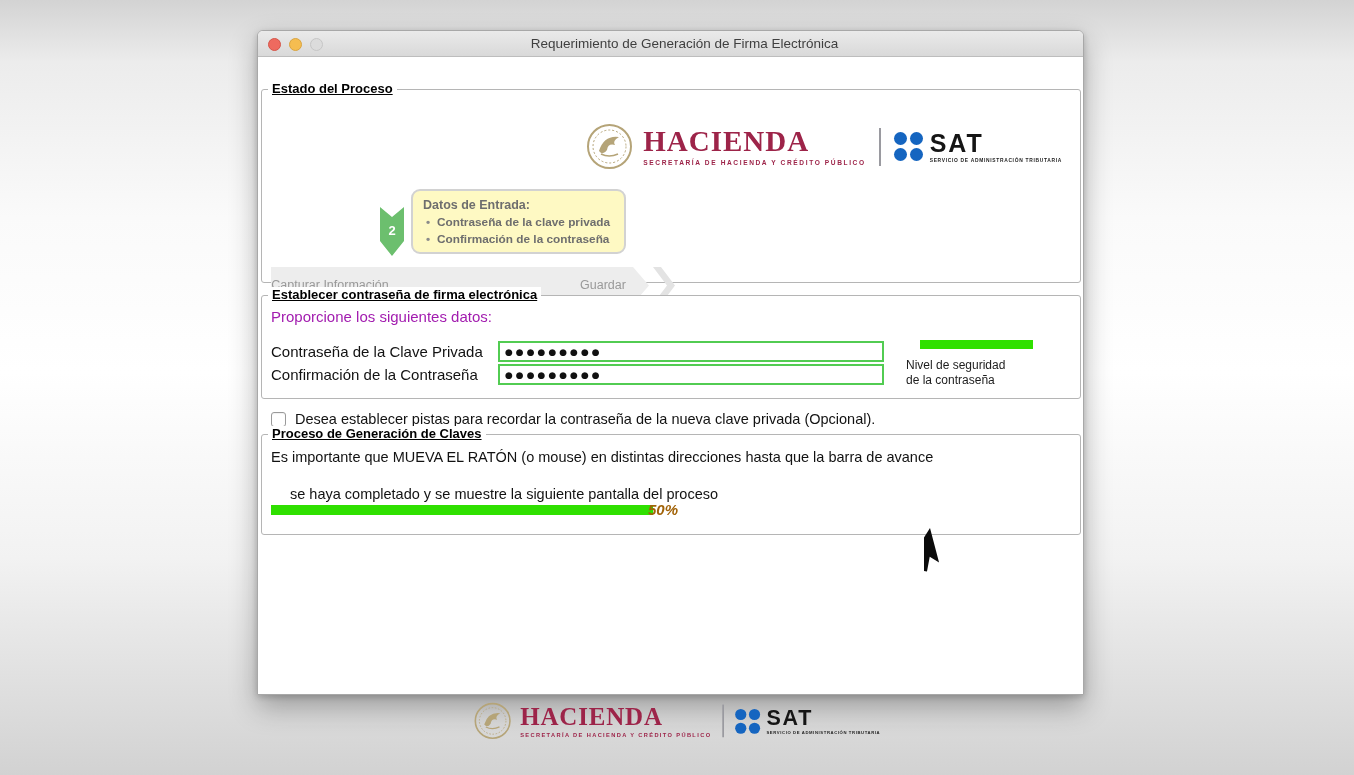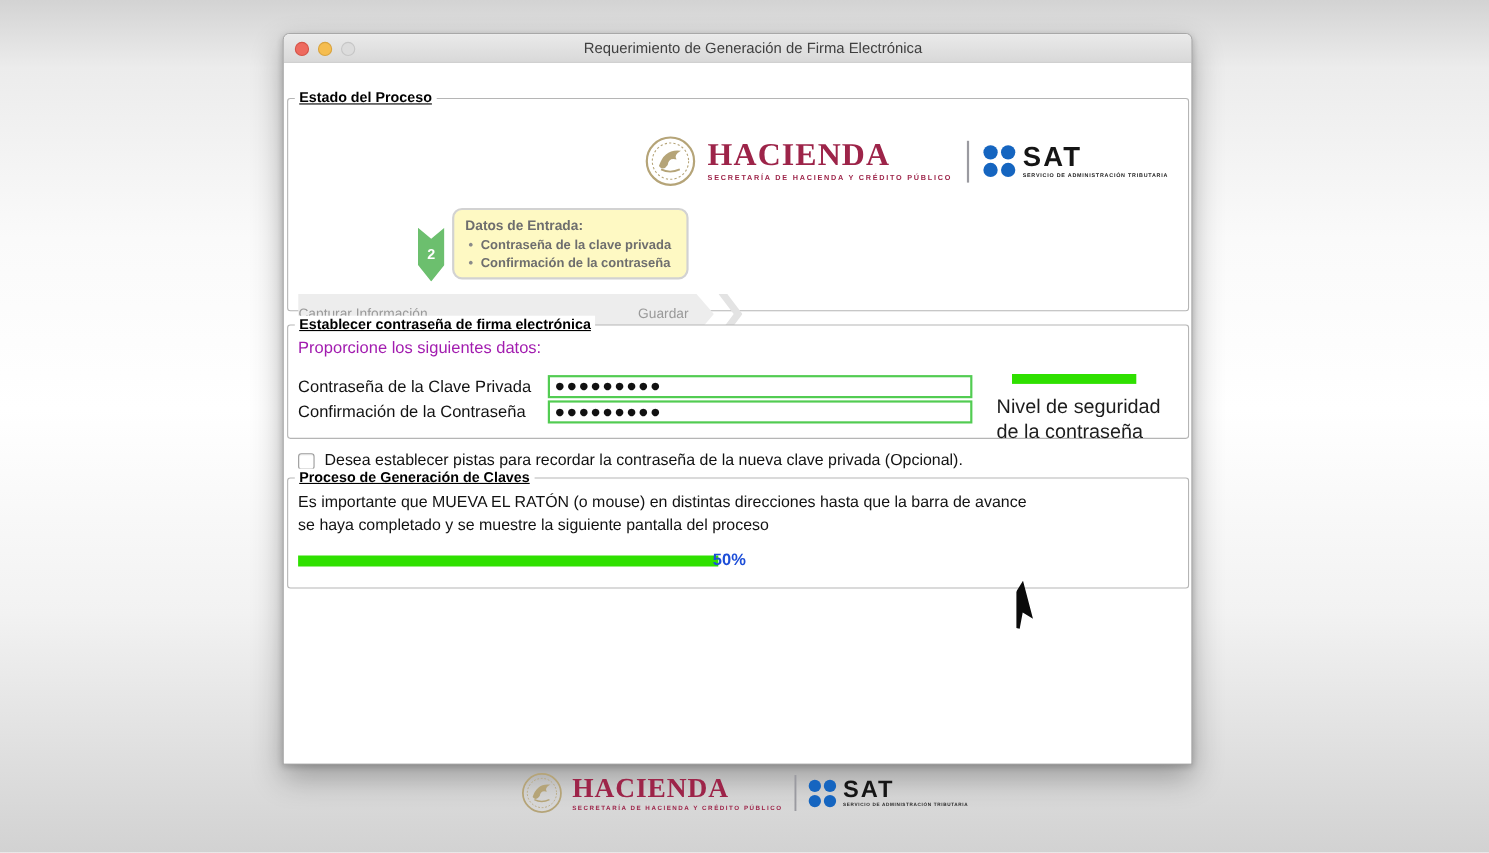--- a/index.html
+++ b/index.html
@@ -119,40 +119,41 @@
   .pw-label { width: 227px; font-size: 15px; color: #121212; }
   .pw-input {
     width: 386px; height: 21px; border: 2px solid #52cc52; background: #fff;
     font-family: "DejaVu Sans", sans-serif; font-size: 9px; font-weight: bold;
     letter-spacing: 3px; color: #111; padding: 0 0 0 5px; outline: none;
   }
   .sec-bar {
     position: absolute; left: 658px; top: 44px; width: 113px; height: 9px; background: #2fe000;
   }
   .sec-label {
-    position: absolute; left: 644px; top: 62px; font-size: 18px; color: #1c1c1c; line-height: 1.25;
+    position: absolute; left: 644px; top: 62px; font-size: 12px; color: #1c1c1c; line-height: 1.25;
   }
 
   
   .hint-row { position: absolute; left: 13px; top: 353px; display: flex; align-items: center; gap: 9px; }
   .checkbox {
     width: 15px; height: 15px; border: 1px solid #9a9a9a; border-radius: 3px; background: #fff;
     box-shadow: inset 0 1px 1px rgba(0,0,0,.06);
   }
   .hint-label { font-size: 14.5px; color: #121212; }
 
   
   .proc-line { position: absolute; left: 9px; font-size: 14.5px; color: #121212; }
   .proc-line-1 { top: 14px; }
-  .proc-line-2 { top: 35px; }
+  .proc-line-2 { top: 51px; margin-left: 19px; }
   .progress-track { position: absolute; left: 9px; top: 70px; width: 764px; height: 10px; background: #ffffff; }
   .progress-fill { height: 100%; background: #2fe000; width: 50%; }
   .progress-label {
-    position: absolute; top: -4px; margin-left: -5px; font-size: 15px; font-weight: bold; color: #1d4ed8;
+    position: absolute; top: -4px; margin-left: -5px; font-size: 15px; font-weight: bold; color: #a16207;
     white-space: nowrap;
+    font-style: italic;
   }
 
   
   .cursor { position: absolute; left: 924px; top: 526px; width: 50px; height: 52px; pointer-events: none; }
 </style>
 </head>
 <body>
 
 <div class="window">
 

